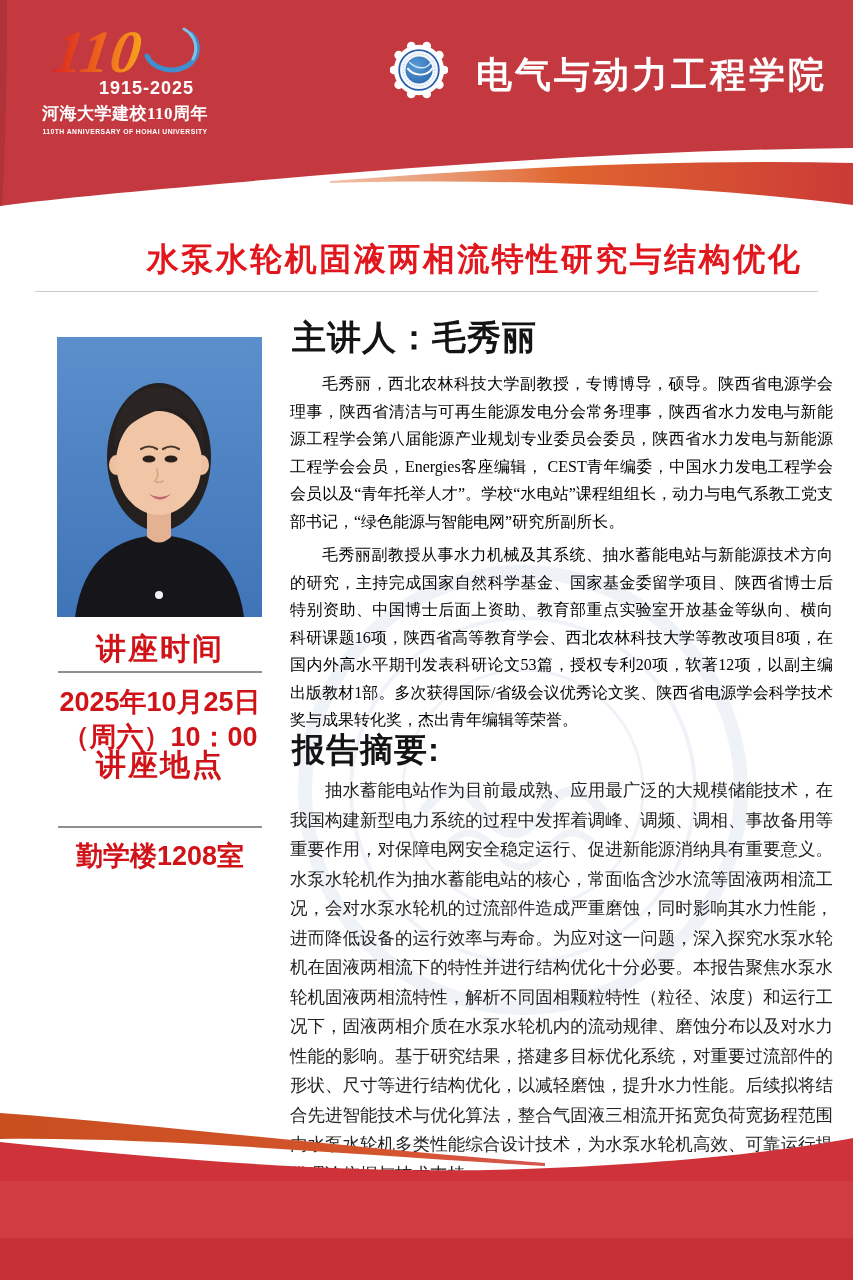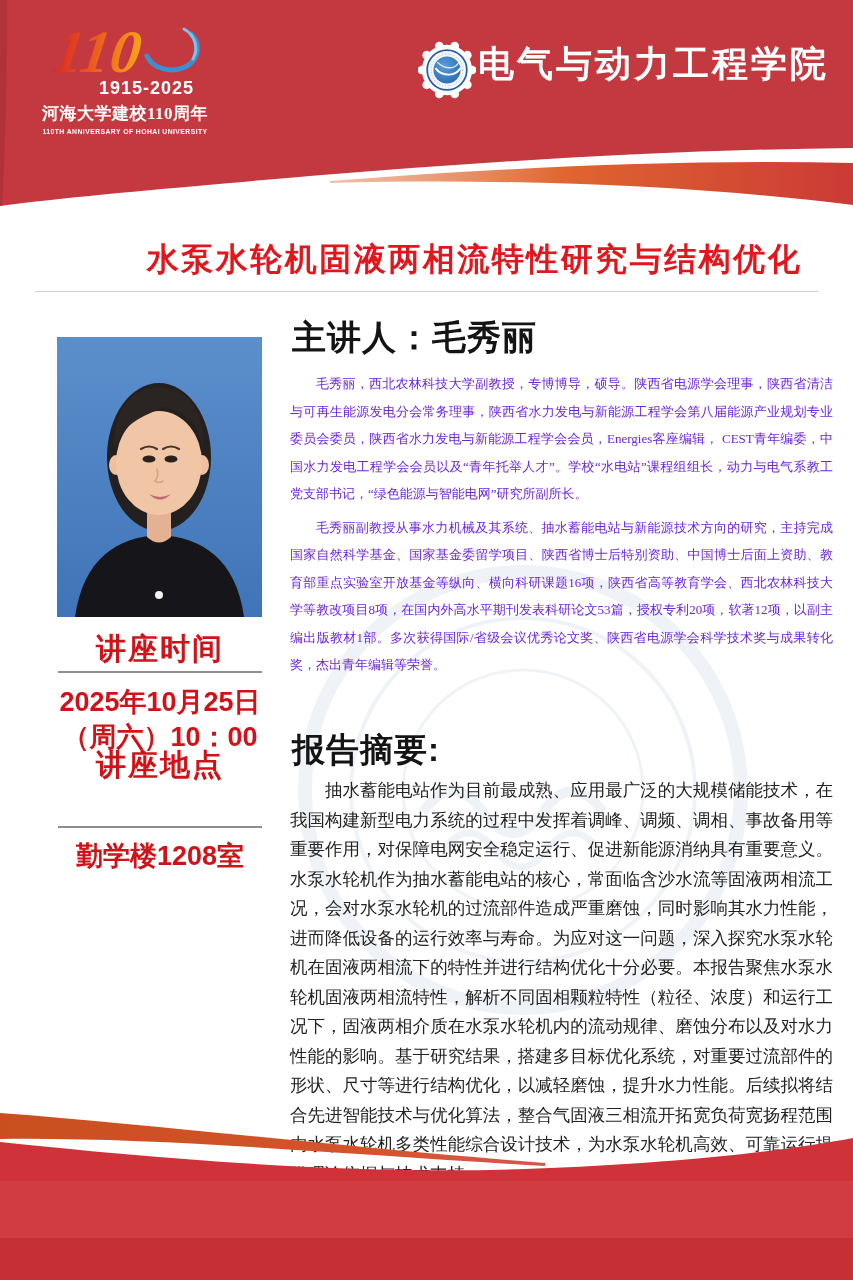--- a/index.html
+++ b/index.html
@@ -12,21 +12,21 @@
 
   
   #header-svg{left:0;top:0;width:853px;height:240px;}
   #anniv-logo{left:36px;top:18px;width:178px;color:#fff;text-align:center;}
   #anniv-110{display:block;margin:0 auto;}
   .anniv-years{font-size:18px;font-weight:bold;letter-spacing:1px;
     text-align:right;padding-right:20px;margin-top:-4px;}
   .anniv-cn{font-size:17px;font-weight:bold;letter-spacing:.5px;margin-top:3px;
     font-family:"Liberation Serif",serif;white-space:nowrap;}
   .anniv-en{font-size:6.8px;font-weight:bold;letter-spacing:.45px;margin-top:3px;white-space:nowrap;}
-  #college{left:418px;top:40px;display:flex;align-items:flex-start;gap:2px;}
+  #college{left:390px;top:40px;display:flex;align-items:flex-end;gap:28px;}
   #college-name{color:#fff;font-weight:bold;font-size:36px;letter-spacing:3px;
     font-family:"Liberation Serif",serif;white-space:nowrap;}
 
   
   #lecture-title{left:0;top:238px;width:853px;text-align:center;
     color:#e2171d;font-weight:bold;font-size:32px;letter-spacing:2.5px;white-space:nowrap;padding-left:48px;}
   #title-rule{left:35px;top:291px;width:783px;border-top:1px solid #cccccc;height:0;}
 
   
   #watermark{left:283px;top:550px;width:480px;height:480px;opacity:.55;z-index:0;}
@@ -39,22 +39,22 @@
   #date-line{top:684px;font-size:27px;}
   #time-line{top:719px;font-size:27px;}
   #loc-label{top:745px;font-size:30px;letter-spacing:2px;}
   #div2{left:58px;top:826px;width:204px;border-top:2px solid #8f8f8f;height:0;z-index:1;}
   #loc-line{top:838px;font-size:27px;}
 
   
   #speaker-heading{left:292px;top:315px;width:545px;color:#141414;
     font-weight:bold;font-size:34px;letter-spacing:1px;z-index:1;}
   #speaker-bio{left:290px;top:370px;width:543px;z-index:1;
-    font-family:"Liberation Serif",serif;color:#6d28d9;
-    font-size:13px;line-height:27.5px;text-align:justify;}
+    font-family:"Liberation Serif",serif;color:#000000;
+    font-size:16px;line-height:27.5px;text-align:justify;}
   #speaker-bio p{margin:0 0 6px 0;text-indent:2em;}
   #abstract-heading{left:292px;top:728px;width:545px;color:#141414;
     font-weight:bold;font-size:33px;letter-spacing:1px;z-index:1;}
   #abstract-body{left:290px;top:776px;width:543px;z-index:1;
     font-family:"Liberation Serif",serif;color:#232323;
     font-size:17.5px;line-height:29.5px;text-align:justify;text-indent:2em;}
 
   
   #footer-svg{left:0;top:1105px;width:853px;height:175px;z-index:2;}
 </style>

